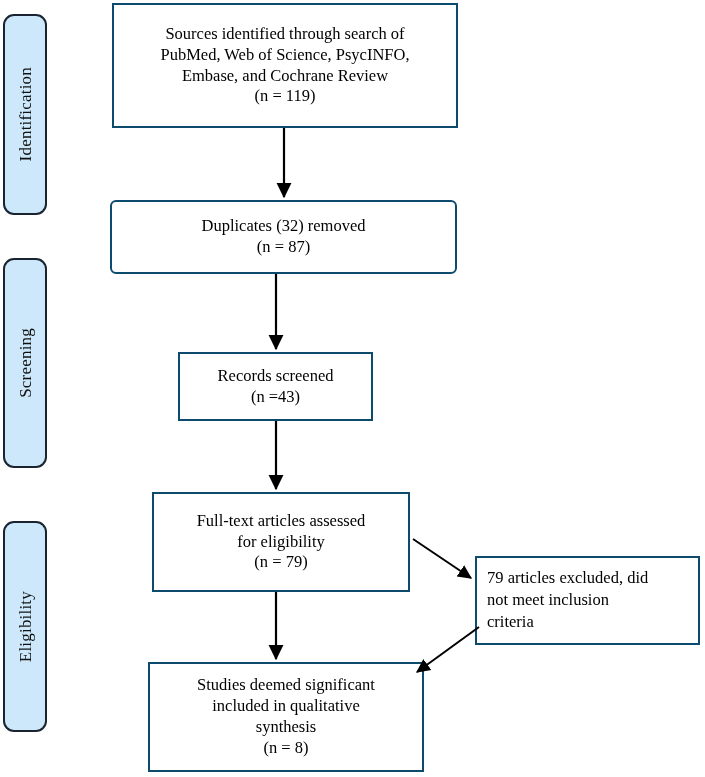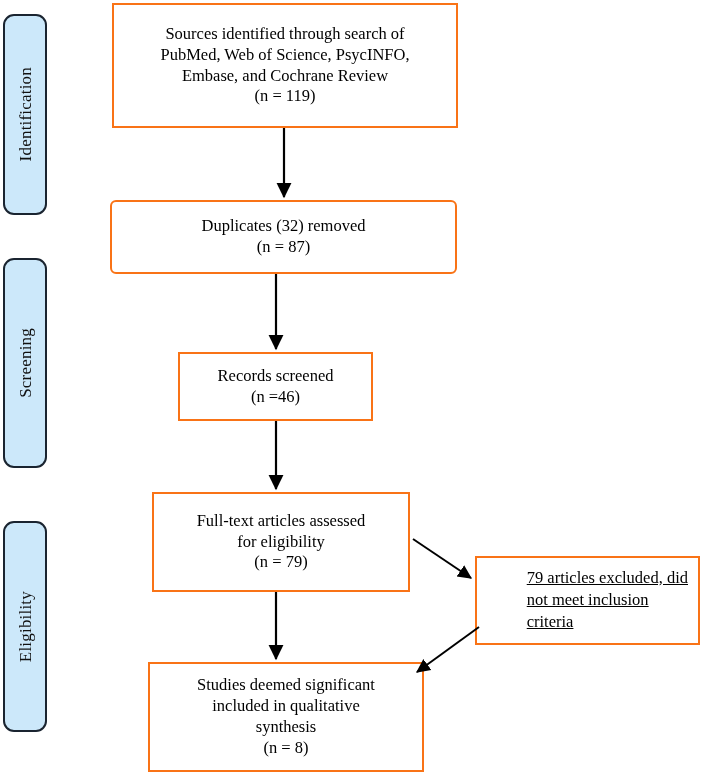--- a/index.html
+++ b/index.html
@@ -41,38 +41,37 @@
     letter-spacing: 0.2px;
     white-space: nowrap;
     color: #111111;
   }
 
   
   .flow-box {
     position: absolute;
     box-sizing: border-box;
     background: #ffffff;
-    border: 2px solid #f97316;
+    border: 2px solid #0c4a6e;
     display: flex;
     align-items: center;
     justify-content: center;
     padding: 3px 8px;
   }
   .flow-box-text {
     font-size: 16.5px;
     line-height: 1.27;
     text-align: center;
     white-space: pre-line;
     color: #000000;
   }
   .flow-box.align-left {
     align-items: flex-start;
-    justify-content: flex-end;
+    justify-content: flex-start;
     padding: 9px 10px;
-    text-decoration: underline;
   }
   .flow-box.align-left .flow-box-text {
     text-align: left;
     line-height: 1.33;
   }
 
   
   .connector-svg {
     position: absolute;
     left: 0;
@@ -104,21 +103,21 @@
 (n = 119)</span>
   </div>
 
   <div class="flow-box" style="left:110px;top:200px;width:347px;height:74px;border-radius:6px;">
     <span class="flow-box-text">Duplicates (32) removed
 (n = 87)</span>
   </div>
 
   <div class="flow-box" style="left:178px;top:352px;width:195px;height:69px;">
     <span class="flow-box-text">Records screened
-(n =46)</span>
+(n =43)</span>
   </div>
 
   <div class="flow-box" style="left:152px;top:492px;width:258px;height:100px;font-family:Liberation Serif, serif;">
     <span class="flow-box-text">Full-text articles assessed
 for eligibility
 (n = 79)</span>
   </div>
 
   <div class="flow-box align-left" style="left:475px;top:556px;width:225px;height:89px;">
     <span class="flow-box-text">79 articles excluded, did

